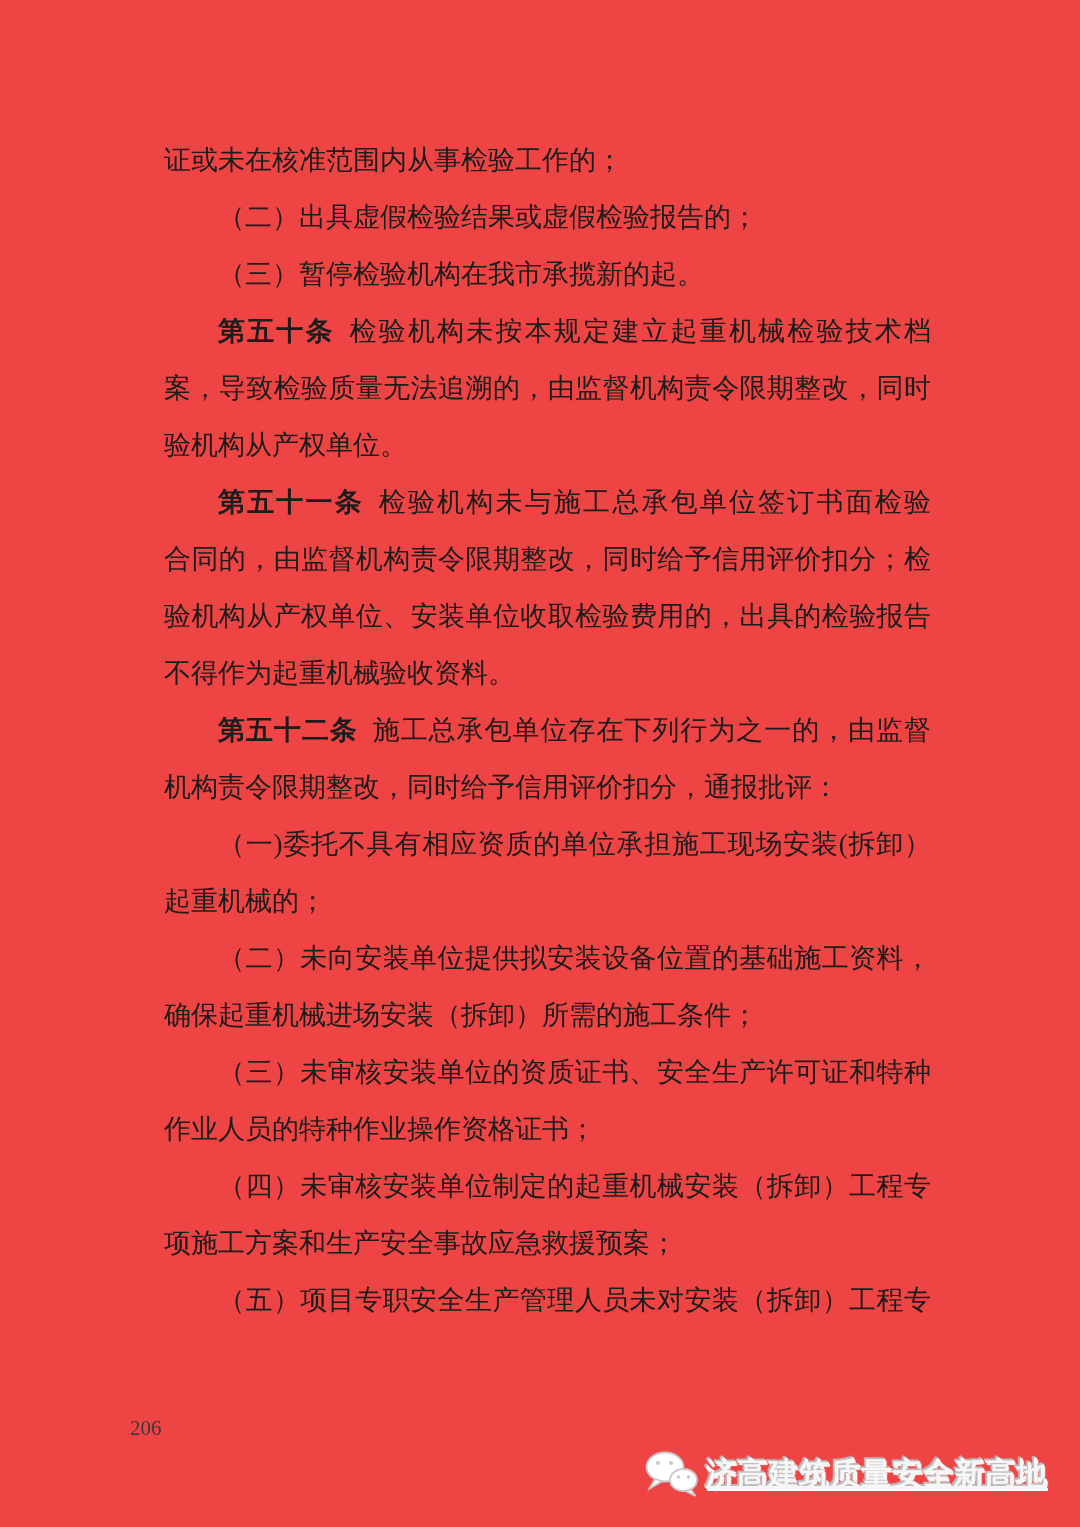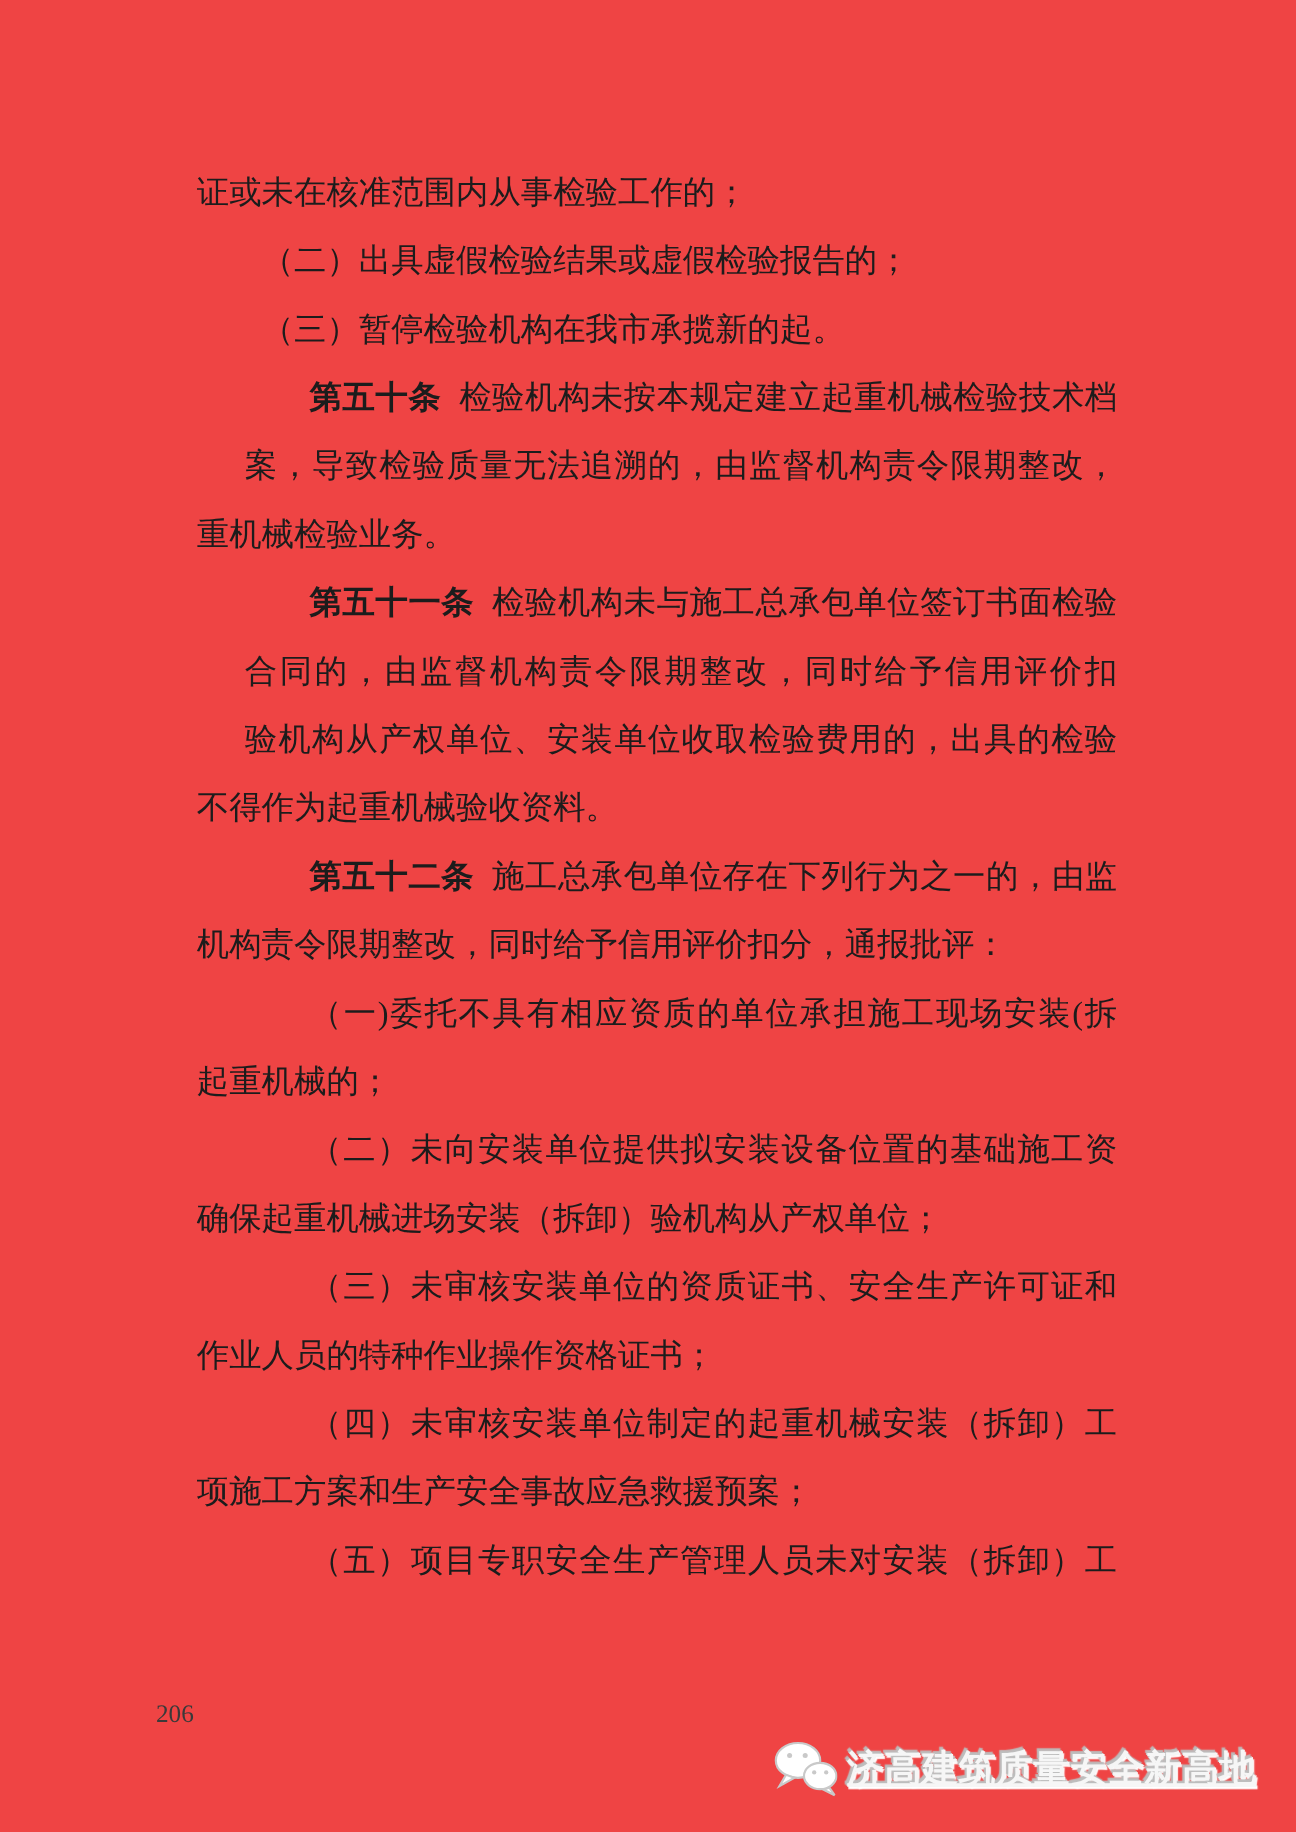--- a/index.html
+++ b/index.html
@@ -25,21 +25,20 @@
     color: #1c1c1c;
   }
   .line {
     height: 57px;
     overflow: hidden;
     white-space: normal;
   }
   .full {
     text-align: justify;
     text-align-last: justify;
-    margin-left: 40px;
   }
   .ind {
     text-indent: 2em;
   }
   .lead {
     font-family: "Liberation Sans", sans-serif;
     font-weight: 700;
     margin-right: 0.55em;
   }
   .pagenum {
@@ -76,31 +75,31 @@
 <body>
 
 <div class="page">
 
   <div class="content">
     <div class="line">证或未在核准范围内从事检验工作的；</div>
     <div class="line ind">（二）出具虚假检验结果或虚假检验报告的；</div>
     <div class="line ind">（三）暂停检验机构在我市承揽新的起。</div>
     <div class="line ind full"><span class="lead">第五十条</span><span>检验机构未按本规定建立起重机械检验技术档</span></div>
     <div class="line full">案，导致检验质量无法追溯的，由监督机构责令限期整改，同时</div>
-    <div class="line">重机械检验业务。</div>
+    <div class="line">验机构从产权单位。</div>
     <div class="line ind full"><span class="lead">第五十一条</span><span>检验机构未与施工总承包单位签订书面检验</span></div>
     <div class="line full">合同的，由监督机构责令限期整改，同时给予信用评价扣分；检</div>
     <div class="line full">验机构从产权单位、安装单位收取检验费用的，出具的检验报告</div>
     <div class="line">不得作为起重机械验收资料。</div>
     <div class="line ind full"><span class="lead">第五十二条</span><span>施工总承包单位存在下列行为之一的，由监督</span></div>
     <div class="line">机构责令限期整改，同时给予信用评价扣分，通报批评：</div>
     <div class="line ind full">（一)委托不具有相应资质的单位承担施工现场安装(拆卸）</div>
     <div class="line">起重机械的；</div>
     <div class="line ind full">（二）未向安装单位提供拟安装设备位置的基础施工资料，</div>
-    <div class="line">确保起重机械进场安装（拆卸）验机构从产权单位；</div>
+    <div class="line">确保起重机械进场安装（拆卸）所需的施工条件；</div>
     <div class="line ind full">（三）未审核安装单位的资质证书、安全生产许可证和特种</div>
     <div class="line">作业人员的特种作业操作资格证书；</div>
     <div class="line ind full">（四）未审核安装单位制定的起重机械安装（拆卸）工程专</div>
     <div class="line">项施工方案和生产安全事故应急救援预案；</div>
     <div class="line ind full">（五）项目专职安全生产管理人员未对安装（拆卸）工程专</div>
   </div>
 
   <div class="pagenum">206</div>
 
   <div class="watermark">

